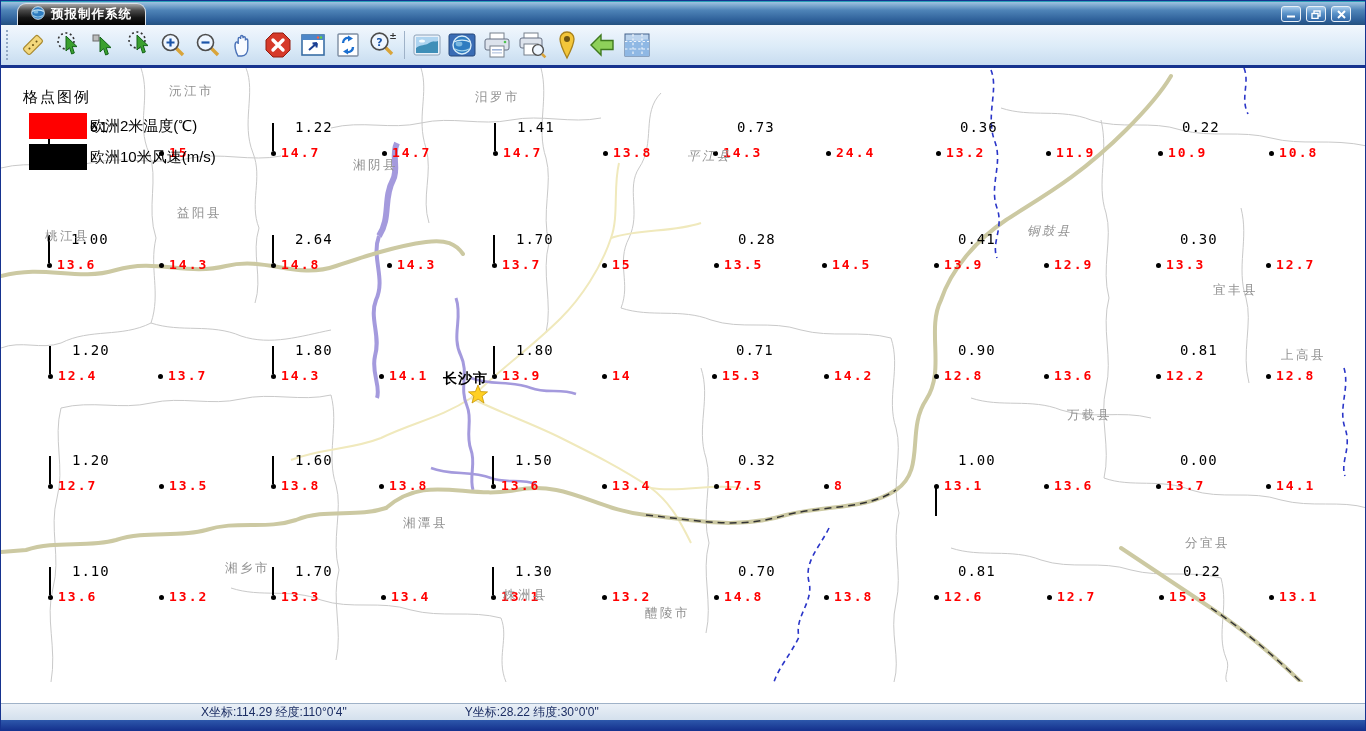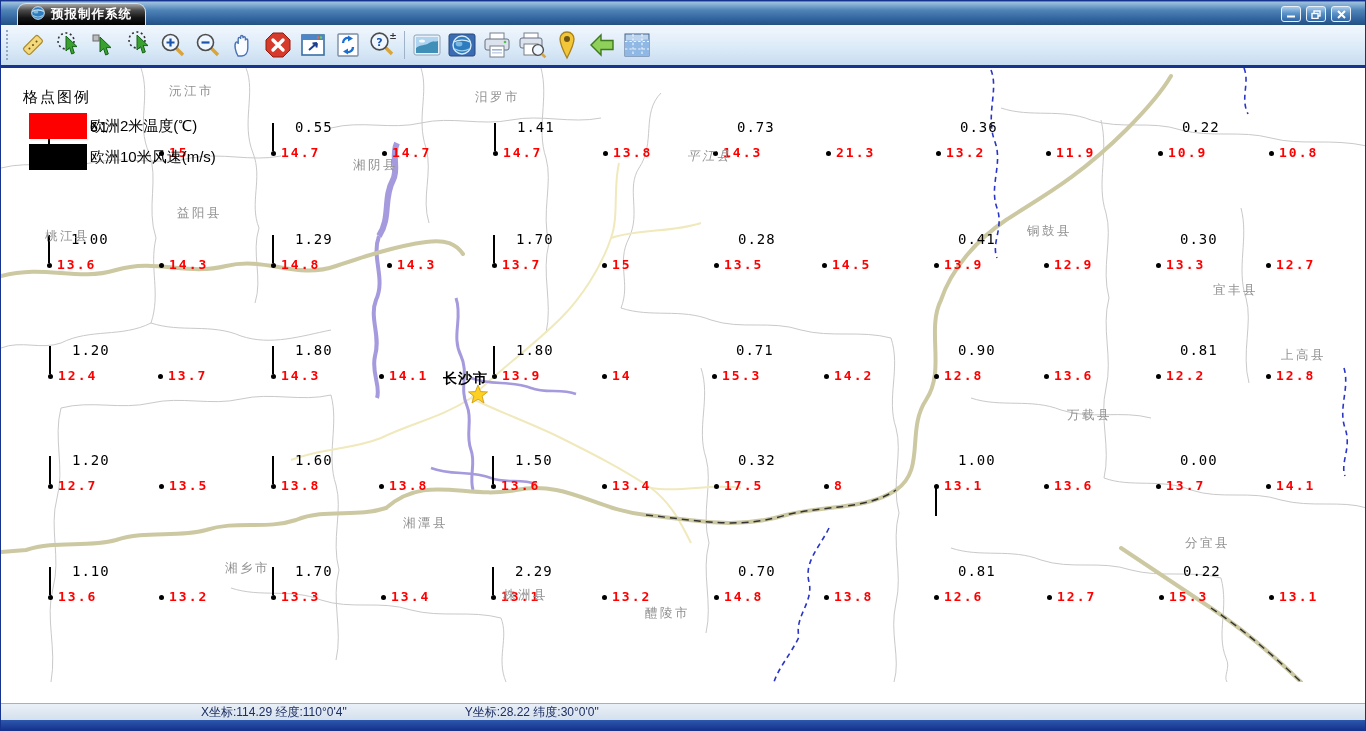--- a/index.html
+++ b/index.html
@@ -336,21 +336,21 @@
         <span class="wind">1.61</span>
         <span class="barb up"></span>
       </div>
       <div class="station" style="left: 160px; top: 85px;">
         <span class="dot"></span>
         <span class="temp">15</span>
       </div>
       <div class="station" style="left: 272px; top: 85px;">
         <span class="dot"></span>
         <span class="temp">14.7</span>
-        <span class="wind">0.55</span>
+        <span class="wind">1.22</span>
         <span class="barb up"></span>
       </div>
       <div class="station" style="left: 383px; top: 85px;">
         <span class="dot"></span>
         <span class="temp">14.7</span>
       </div>
       <div class="station" style="left: 494px; top: 85px;">
         <span class="dot"></span>
         <span class="temp">14.7</span>
         <span class="wind">1.41</span>
@@ -360,21 +360,21 @@
         <span class="dot"></span>
         <span class="temp">13.8</span>
       </div>
       <div class="station" style="left: 714px; top: 85px;">
         <span class="dot"></span>
         <span class="temp">14.3</span>
         <span class="wind">0.73</span>
       </div>
       <div class="station" style="left: 827px; top: 85px;">
         <span class="dot"></span>
-        <span class="temp">21.3</span>
+        <span class="temp">24.4</span>
       </div>
       <div class="station" style="left: 937px; top: 85px;">
         <span class="dot"></span>
         <span class="temp">13.2</span>
         <span class="wind">0.36</span>
       </div>
       <div class="station" style="left: 1047px; top: 85px;">
         <span class="dot"></span>
         <span class="temp">11.9</span>
       </div>
@@ -393,21 +393,21 @@
         <span class="wind">1.00</span>
         <span class="barb up"></span>
       </div>
       <div class="station" style="left: 160px; top: 197px;">
         <span class="dot"></span>
         <span class="temp">14.3</span>
       </div>
       <div class="station" style="left: 272px; top: 197px;">
         <span class="dot"></span>
         <span class="temp">14.8</span>
-        <span class="wind">1.29</span>
+        <span class="wind">2.64</span>
         <span class="barb up"></span>
       </div>
       <div class="station" style="left: 388px; top: 197px;">
         <span class="dot"></span>
         <span class="temp">14.3</span>
       </div>
       <div class="station" style="left: 493px; top: 197px;">
         <span class="dot"></span>
         <span class="temp">13.7</span>
         <span class="wind">1.70</span>
@@ -575,21 +575,21 @@
         <span class="wind">1.70</span>
         <span class="barb up"></span>
       </div>
       <div class="station" style="left: 382px; top: 529px;">
         <span class="dot"></span>
         <span class="temp">13.4</span>
       </div>
       <div class="station" style="left: 492px; top: 529px;">
         <span class="dot"></span>
         <span class="temp">13.1</span>
-        <span class="wind">2.29</span>
+        <span class="wind">1.30</span>
         <span class="barb up"></span>
       </div>
       <div class="station" style="left: 603px; top: 529px;">
         <span class="dot"></span>
         <span class="temp">13.2</span>
       </div>
       <div class="station" style="left: 715px; top: 529px;">
         <span class="dot"></span>
         <span class="temp">14.8</span>
         <span class="wind">0.70</span>
@@ -615,21 +615,21 @@
       <div class="station" style="left: 1270px; top: 529px;">
         <span class="dot"></span>
         <span class="temp">13.1</span>
       </div>
       <div class="map-label" style="left: 168px; top: 15px;">沅江市</div>
       <div class="map-label" style="left: 474px; top: 21px;">汨罗市</div>
       <div class="map-label" style="left: 352px; top: 89px;">湘阴县</div>
       <div class="map-label" style="left: 686px; top: 80px; font-style: italic;">平江县</div>
       <div class="map-label" style="left: 176px; top: 137px;">益阳县</div>
       <div class="map-label" style="left: 44px; top: 160px;">桃江县</div>
-      <div class="map-label" style="left: 1026px; top: 155px;">铜鼓县</div>
+      <div class="map-label" style="left: 1026px; top: 155px; font-style: italic;">铜鼓县</div>
       <div class="map-label" style="left: 1212px; top: 214px;">宜丰县</div>
       <div class="map-label" style="left: 1280px; top: 279px;">上高县</div>
       <div class="map-label" style="left: 1066px; top: 339px;">万载县</div>
       <div class="map-label bold" style="left: 442px; top: 302px;">长沙市</div>
       <div class="map-label" style="left: 402px; top: 447px;">湘潭县</div>
       <div class="map-label" style="left: 1184px; top: 467px;">分宜县</div>
       <div class="map-label" style="left: 224px; top: 492px;">湘乡市</div>
       <div class="map-label" style="left: 502px; top: 519px;">株洲县</div>
       <div class="map-label" style="left: 644px; top: 537px;">醴陵市</div>
     </div>

